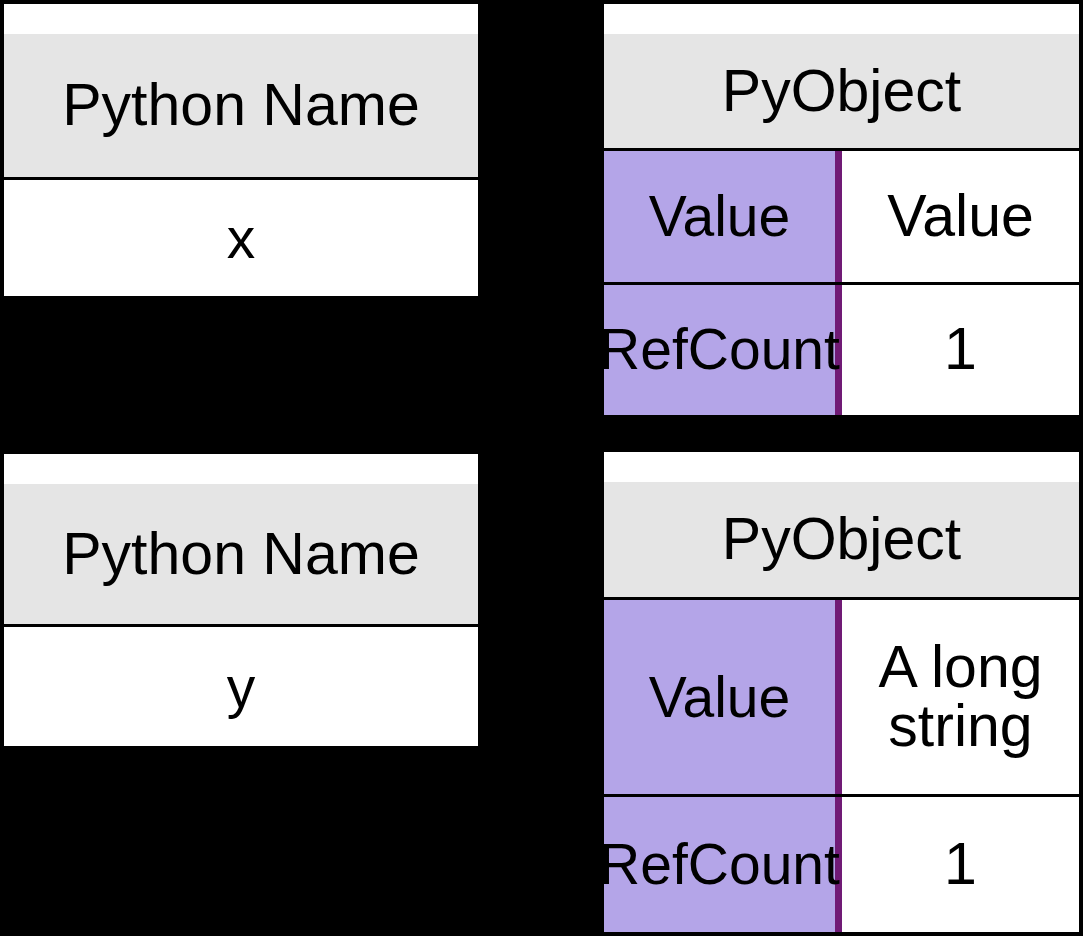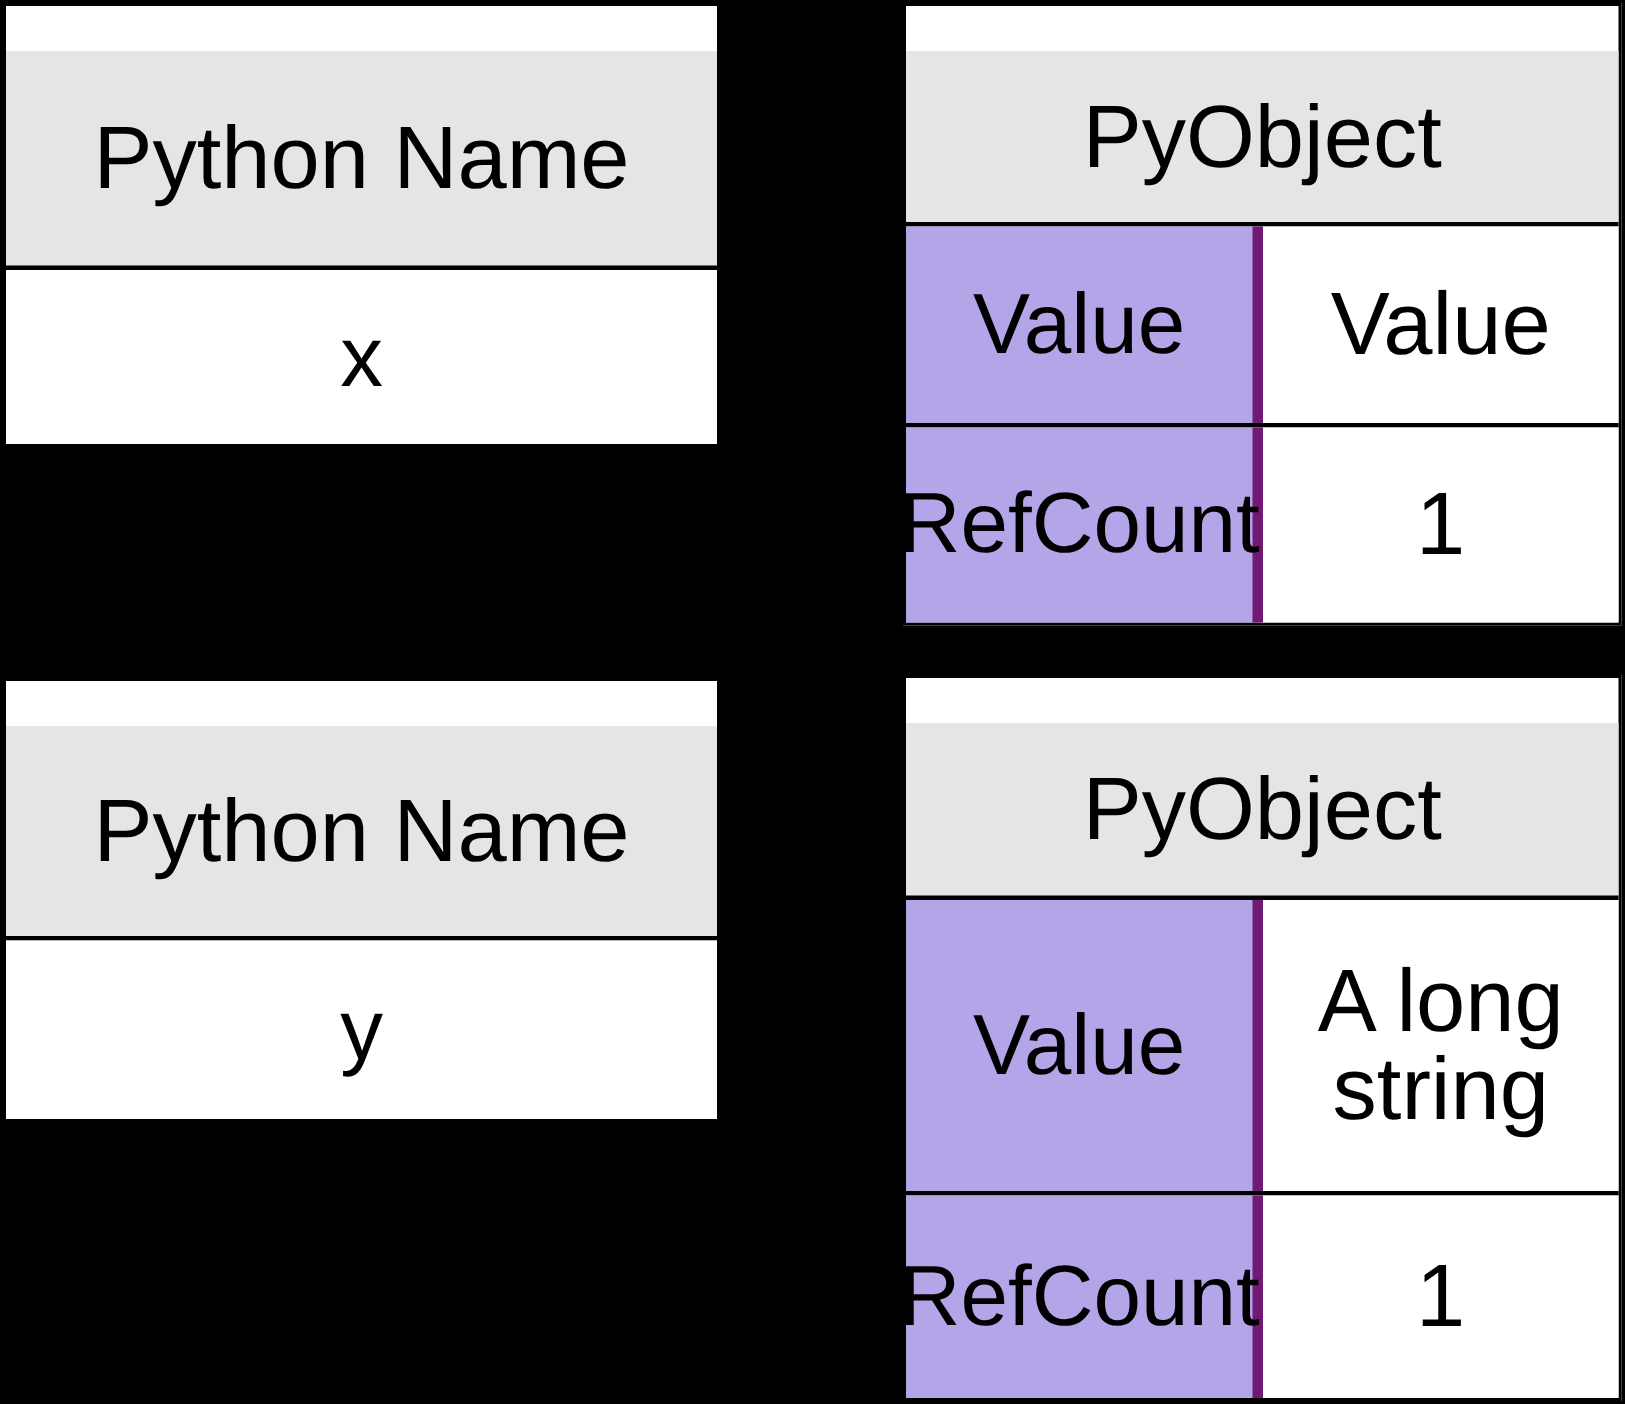--- a/index.html
+++ b/index.html
@@ -109,21 +109,21 @@
 
   #box-obj-none  { left: 602px; top: 2px;   width: 479px; height: 415px; }
   #box-obj-none .box-header { height: 117px; }
 
   #box-name-y    { left: 2px;   top: 452px; width: 478px; height: 296px; }
   #box-name-y .box-header { height: 143px; }
 
   #box-obj-str   { left: 602px; top: 450px; width: 479px; height: 484px; }
   #box-obj-str .box-header { height: 118px; }
 
-  .wrap-value { white-space: normal; }
+  .wrap-value { white-space: normal; border-radius: 20px; }
 </style>
 </head>
 <body>
 
 <div class="diagram-canvas">
 
   <div class="box" id="box-name-x">
     <div class="box-header t-title">Python Name</div>
     <div class="box-body">
       <div class="cell-single t-cell">x</div>

